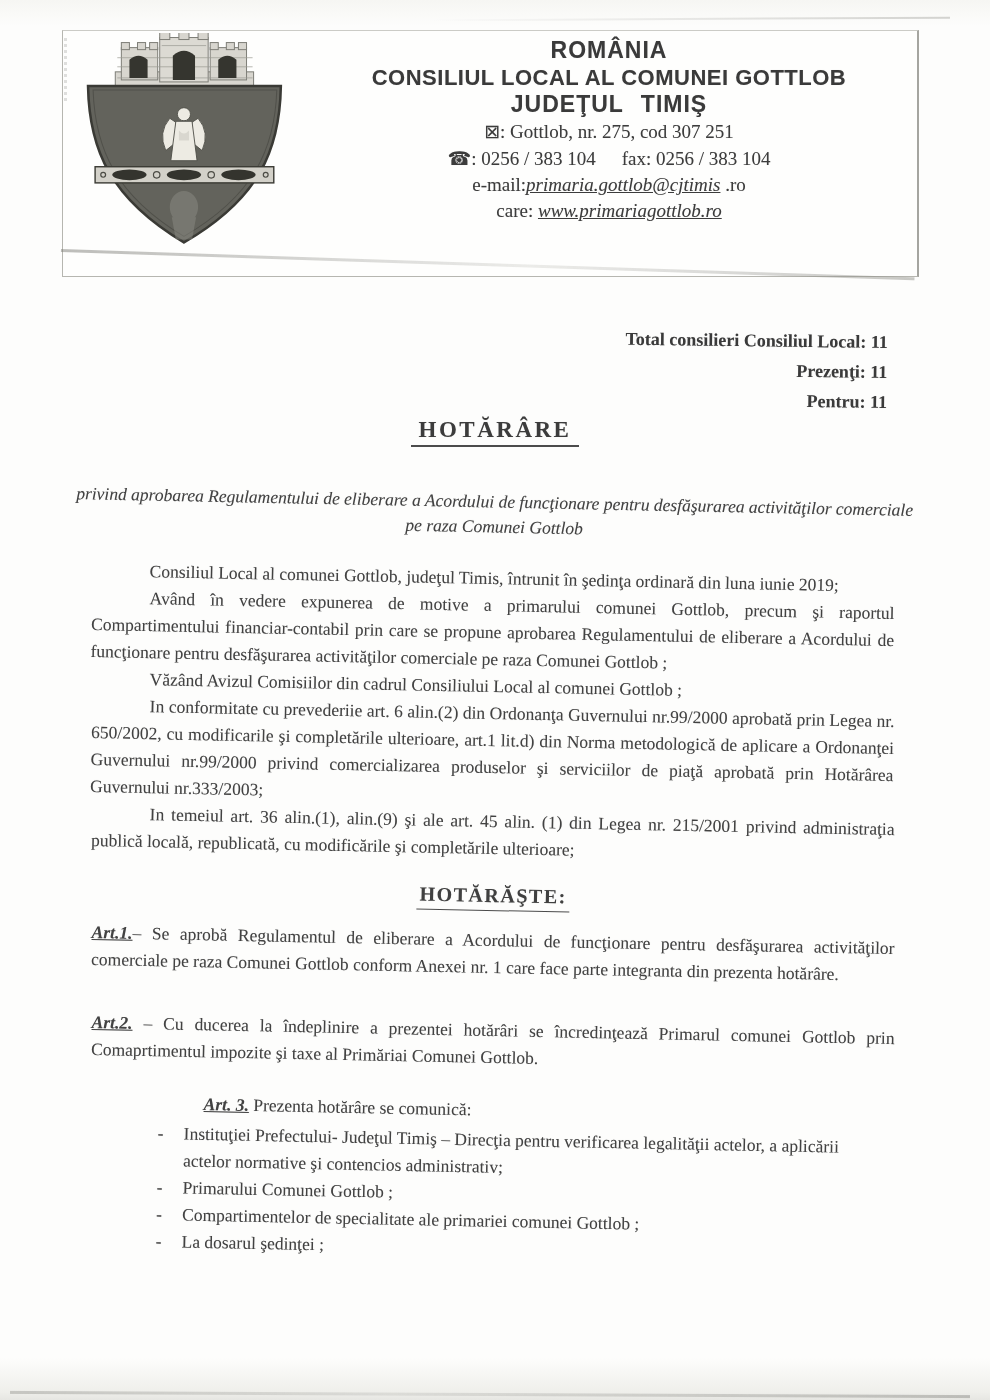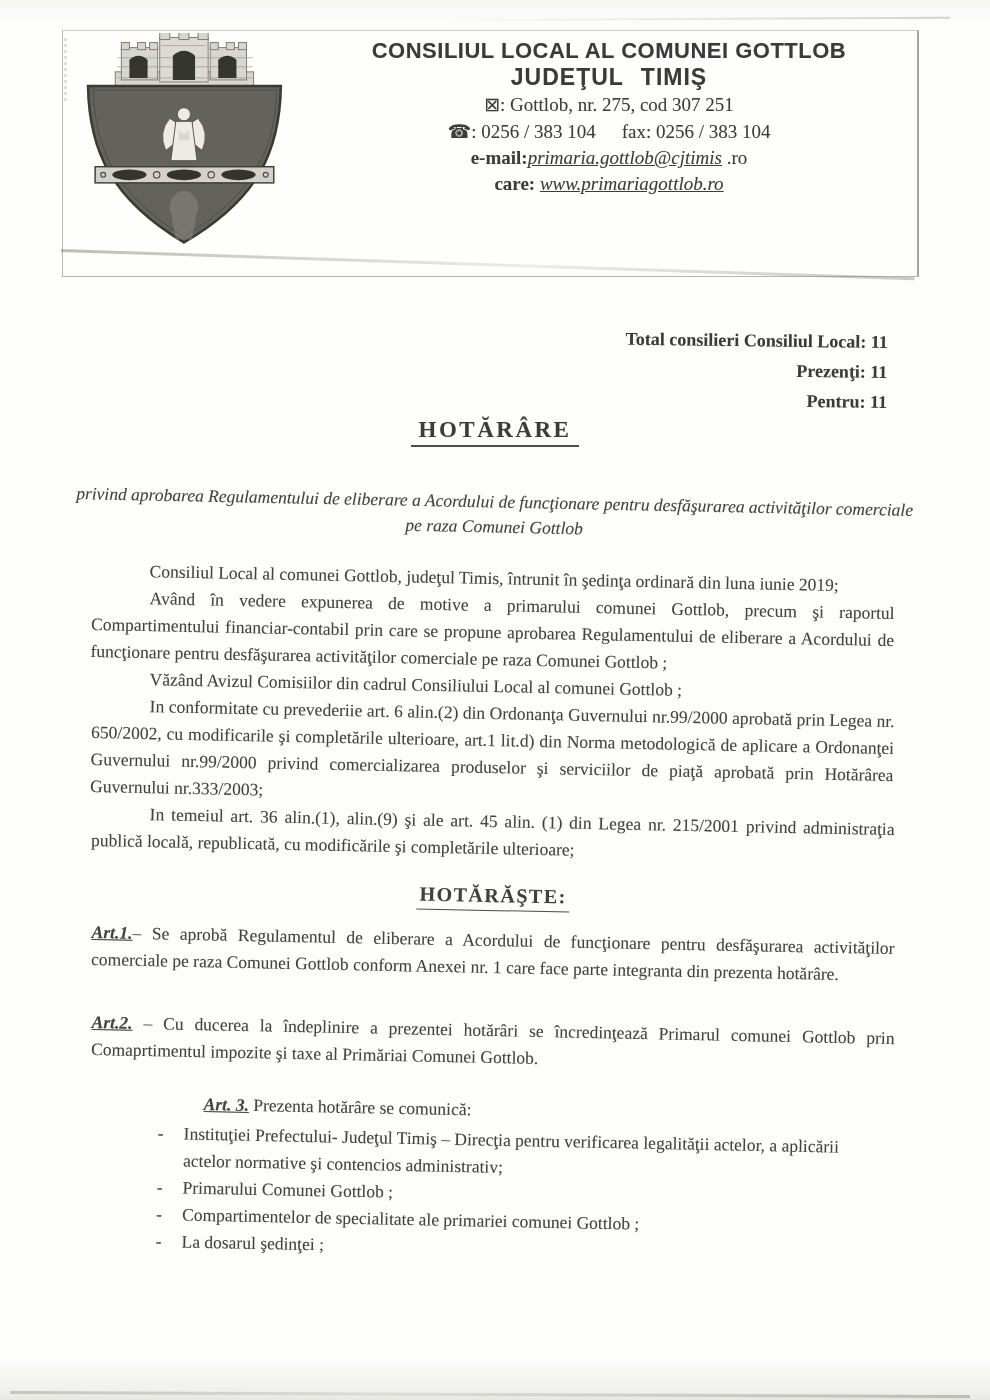--- a/index.html
+++ b/index.html
@@ -21,21 +21,21 @@
     transform:rotate(1.9deg); transform-origin:0 0; filter:blur(.7px);
   }
   .coa{position:absolute; left:22px; top:2px;}
   .header-text{position:absolute; left:252px; right:14px; top:6px; text-align:center;}
   .h-sans{font-family:"Liberation Sans", sans-serif; font-weight:700; color:#3a3a3a; line-height:27px;}
   .h-country{font-size:23px; letter-spacing:1px;}
   .h-county{font-size:23px; word-spacing:10px; letter-spacing:1px;}
   .h-council{font-size:22px; letter-spacing:.5px;}
   .h-serif{font-size:19px; line-height:26px; color:#3c3c3c;}
   .h-serif .icon{font-family:"DejaVu Sans", sans-serif; font-size:19px;}
-  .h-bold{font-weight:700;}
+  .h-bold{font-weight:400;}
   .h-link{text-decoration:underline; color:#3c3c3c;font-style:italic;}
   .gap{display:inline-block; width:26px;}
   
   .counters{
     margin:52px 102px 0 0; text-align:right;
     font-weight:700; font-size:18px; line-height:30px; color:#3a3a3a;
     transform:rotate(.7deg); transform-origin:100% 0;
   }
   
   .title-wrap{text-align:center;}
@@ -137,20 +137,21 @@
           <circle cx="179" cy="140" r="2.4"></circle>
       </g>
 
       <g opacity="0.4" fill="#97978f">
         <ellipse cx="98" cy="172" rx="14" ry="16"></ellipse>
         <path d="M86,182 L110,182 L106,204 L90,204 Z"></path>
       </g>
     </svg>
 
     <div class="header-text">
+      <div class="h-sans h-country">ROMÂNIA</div>
       <div class="h-sans h-council">CONSILIUL LOCAL AL COMUNEI GOTTLOB</div>
       <div class="h-sans h-county">JUDEŢUL TIMIŞ</div>
       <div class="h-serif"><span class="icon">⊠</span><span>: Gottlob, nr. 275, cod 307 251</span></div>
       <div class="h-serif"><span class="icon">☎</span><span>: 0256 / 383 104</span><span class="gap"></span><span>fax: 0256 / 383 104</span></div>
       <div class="h-serif"><span class="h-bold">e-mail:</span><span class="h-link">primaria.gottlob@cjtimis</span><span> .ro</span></div>
       <div class="h-serif"><span class="h-bold">care:</span> <span class="h-link">www.primariagottlob.ro</span></div>
     </div>
   </div>
 
   <div style="height:275px"></div>

